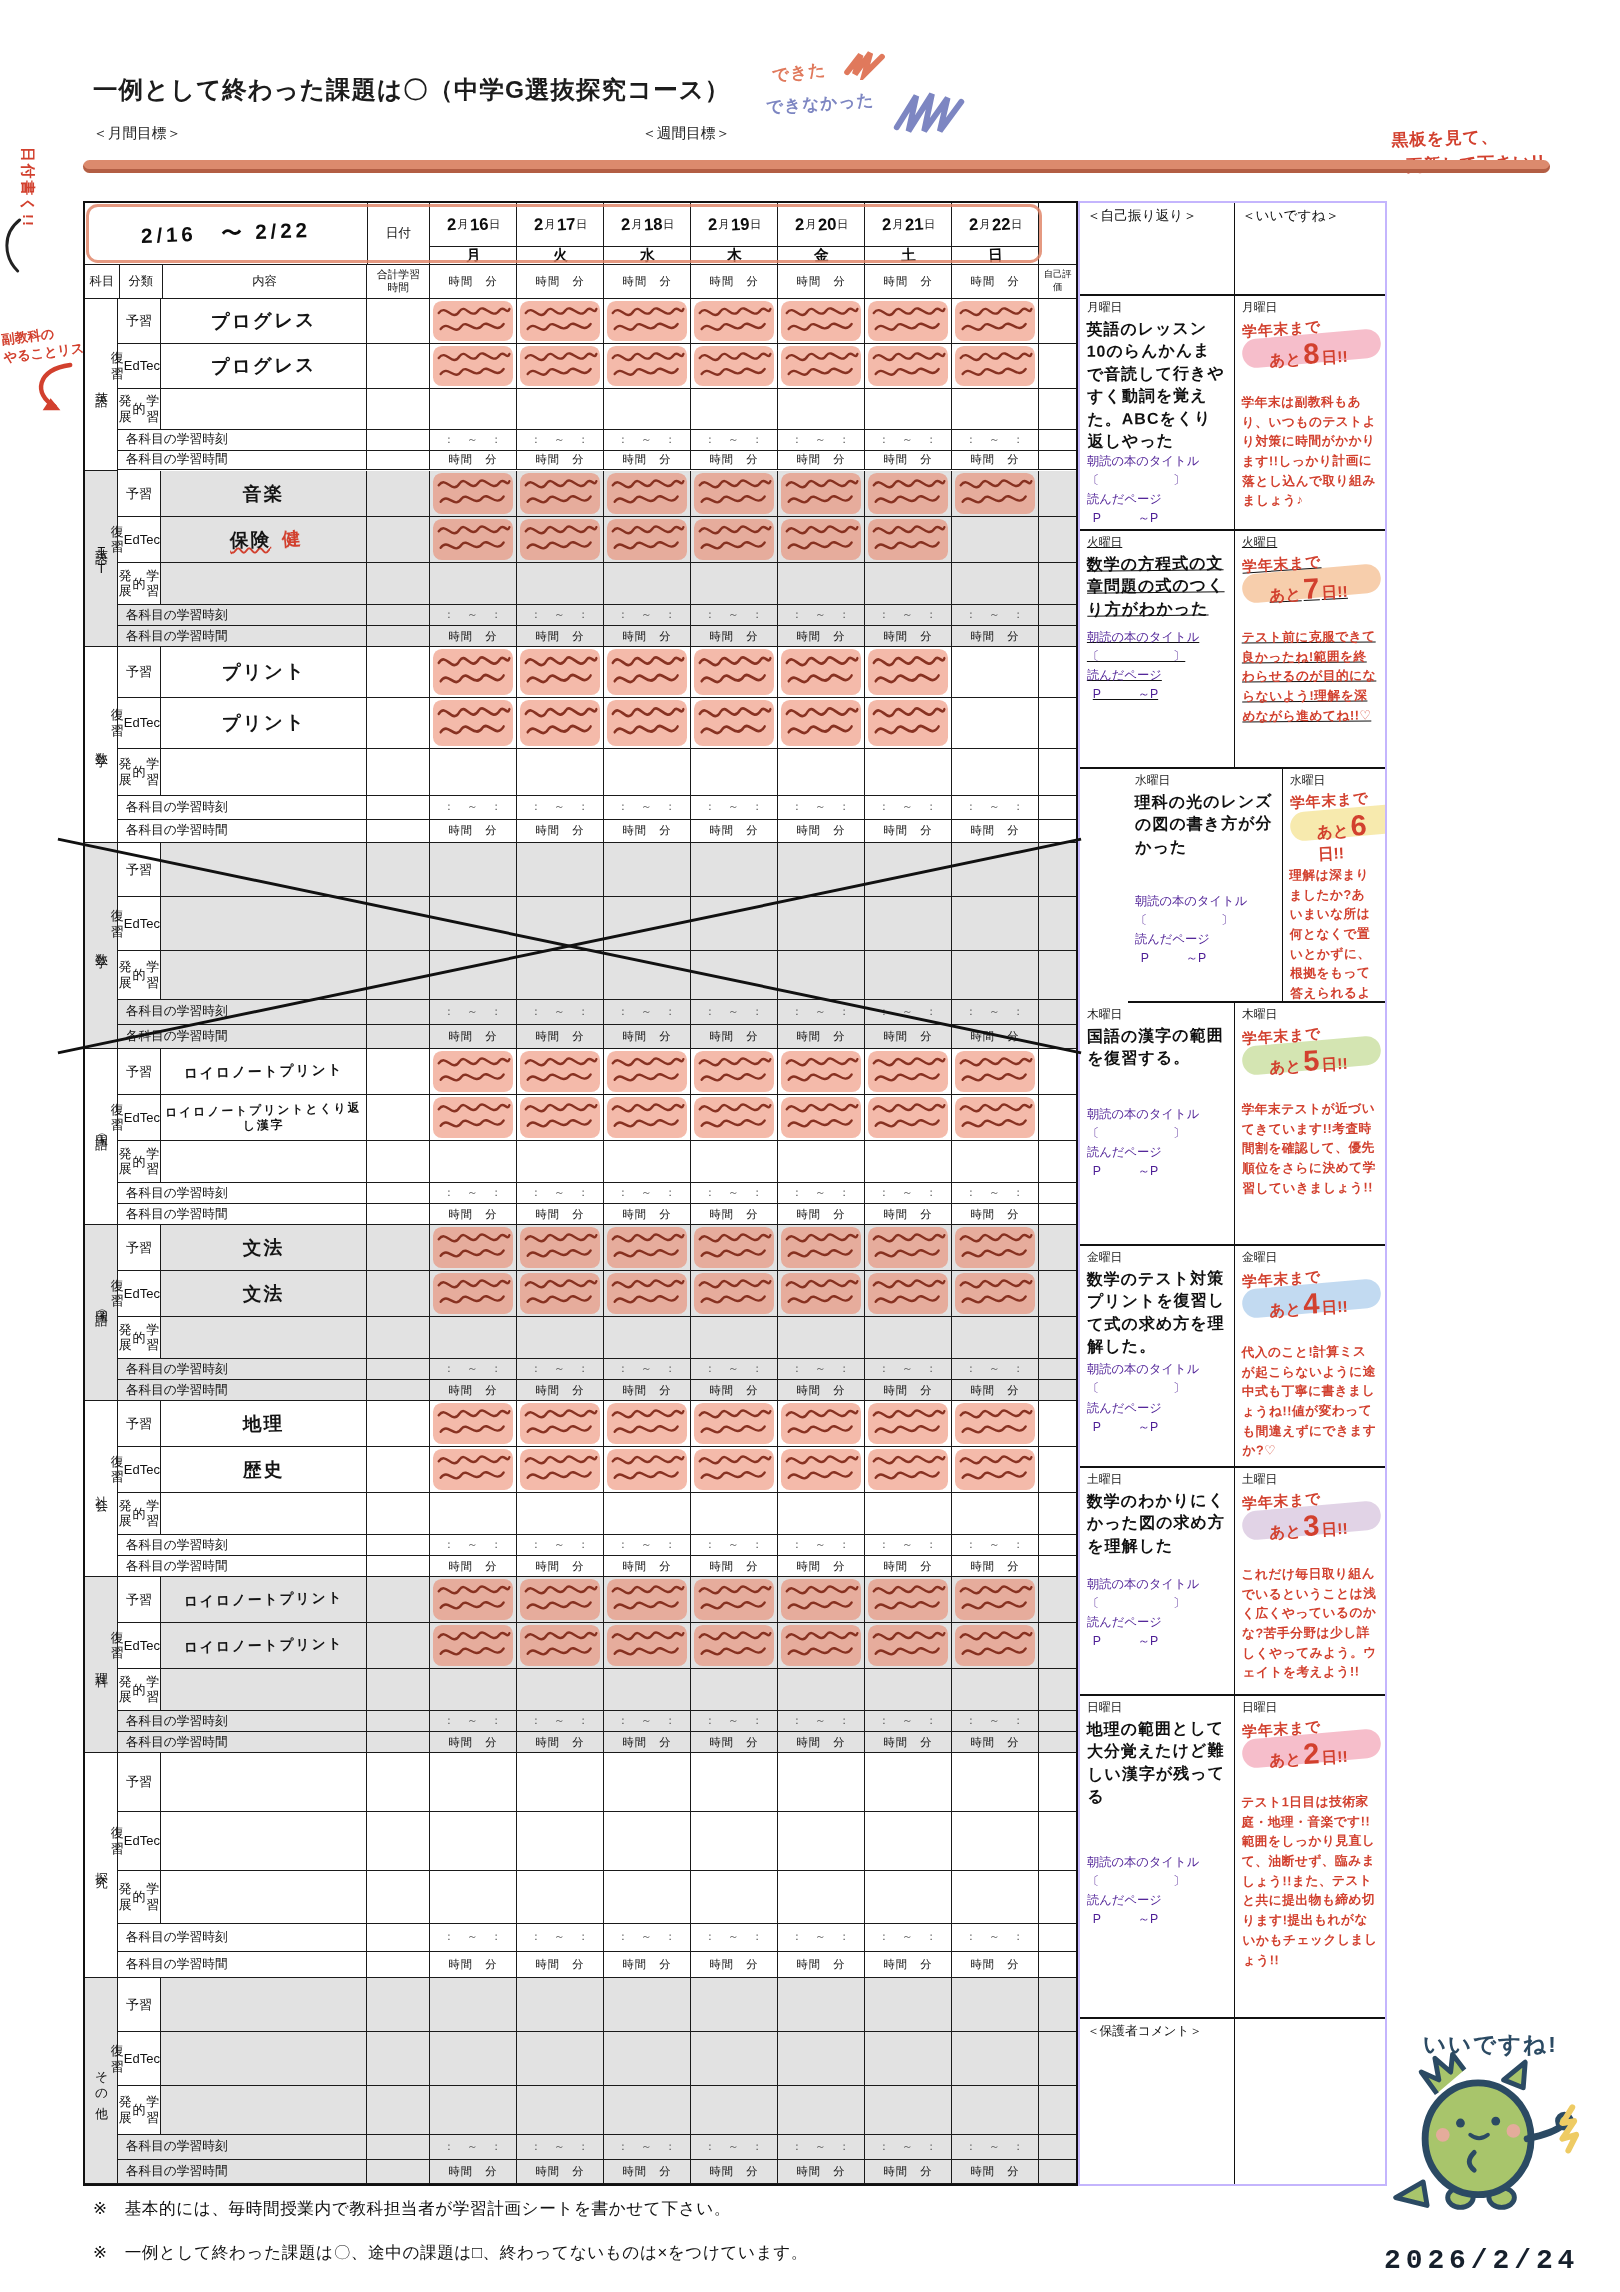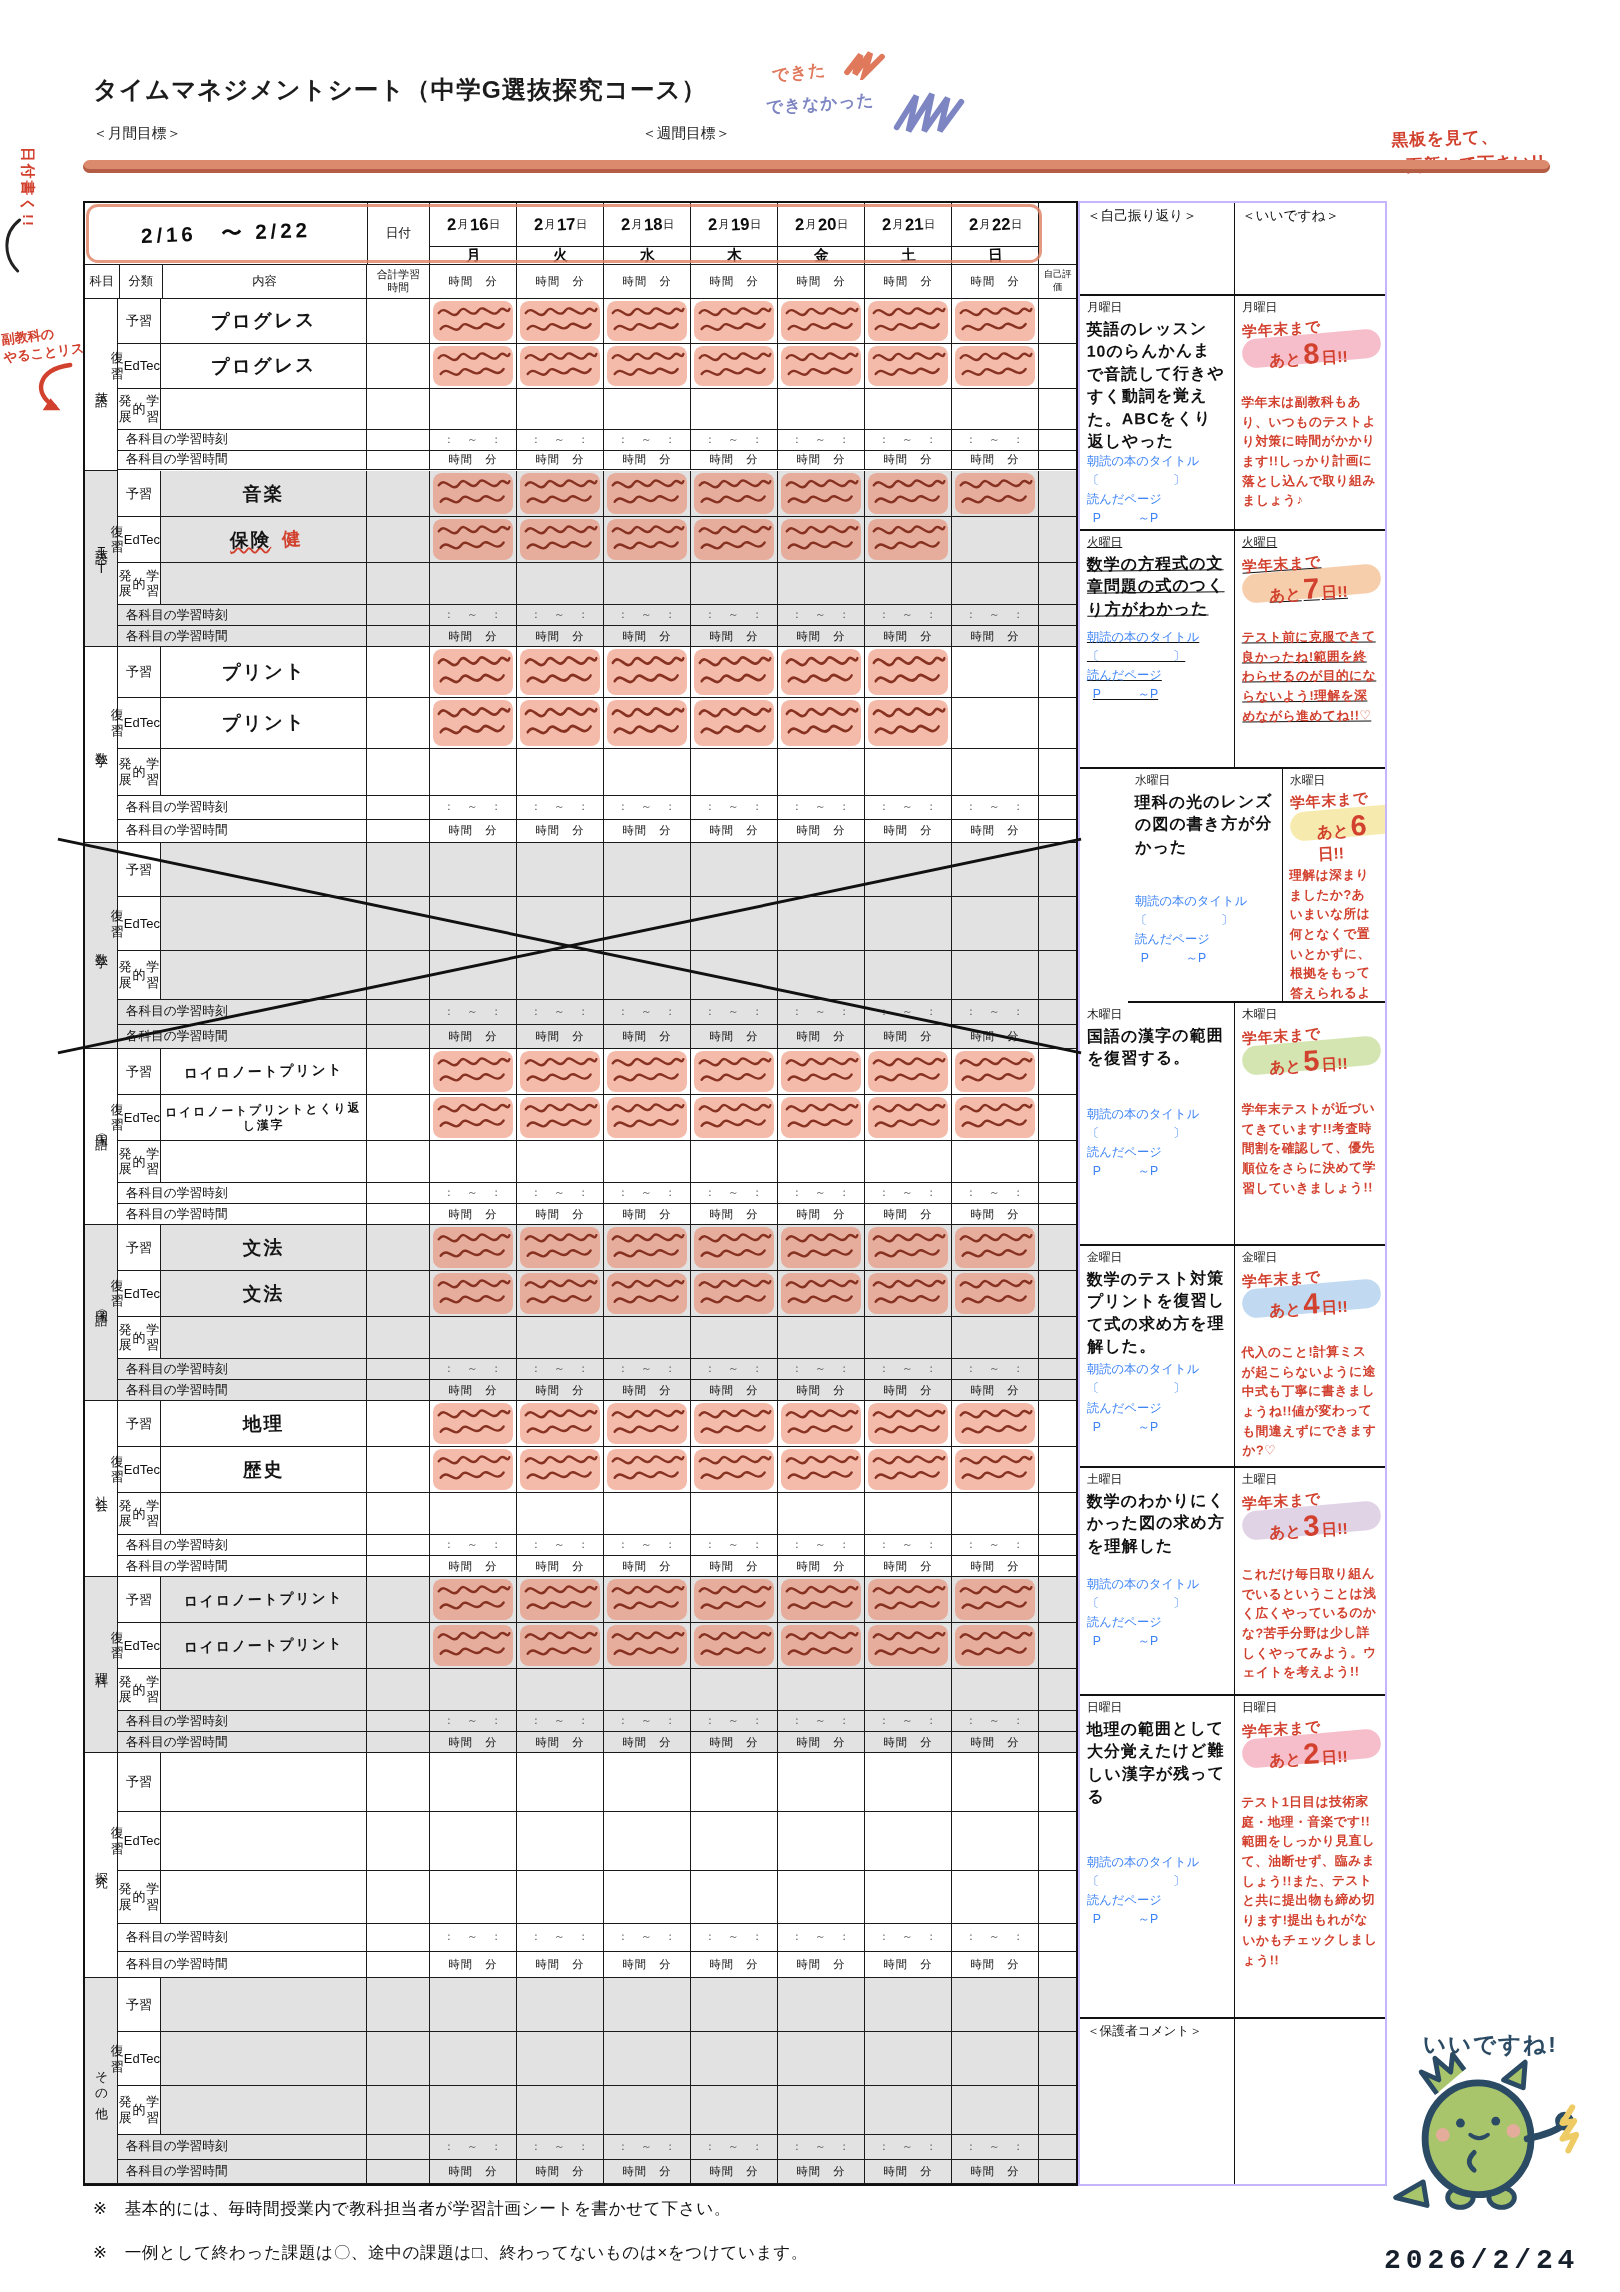--- a/index.html
+++ b/index.html
@@ -67,42 +67,42 @@
 #rtable{left:1078px;top:201px;width:309px;height:1985px;border:2px solid #c4b5fd;display:flex;flex-direction:column;background:#fff;overflow:hidden}
 .blk{display:flex;border-bottom:2px solid #111}
 .blk:last-child{border-bottom:none}
 .refl{width:155px;border-right:1px solid #111;padding:3.9px 6.9px;display:flex;flex-direction:column;background:#fff}
 .tcom{flex:1;padding:3.9px 6.9px;position:relative;background:#fff}
 .hdrblk{height:93px}
 .colhdr{font-size:13.7px;color:#111}
 .dlabel{font-size:11.8px;color:#222}
 .selfhw{font-weight:bold;font-size:16px;line-height:1.4;color:#101010;transform:rotate(-0.6deg);letter-spacing:1px;margin-top:2px}
 .sp{flex:1}
-.morn{font-size:12.3px;color:#3b82f6;line-height:1.55}
+.morn{font-size:12.3px;color:#4c1d95;line-height:1.55}
 .morn div:nth-child(4){margin-left:5.9px}
 .cd{position:relative;margin-top:2px;height:65px}
 .swash{position:absolute;left:0px;top:15.7px;width:139px;height:29px;border-radius:15.7px;transform:rotate(-5deg);opacity:.85}
 .cd1{position:relative;font-size:14.7px;color:#d2402e;font-weight:bold;transform:rotate(-4deg);letter-spacing:1px}
 .cd2{position:relative;font-size:15.7px;color:#d2402e;font-weight:bold;margin-left:27.4px;transform:rotate(-3deg)}
 .cd2 .num{font-size:29px;margin:0 2px}
 .ctext{font-size:12.7px;line-height:1.55;color:#d2402e;font-weight:bold;letter-spacing:0.5px;margin-top:9.8px;transform:rotate(-0.5deg)}
 .phead{font-size:12.7px;color:#111}
 
 
 #note1{left:93px;top:2197px;font-size:16.7px;letter-spacing:0.5px}
 #note2{left:93px;top:2241px;font-size:16.7px;letter-spacing:0.5px}
 #praise{left:1423px;top:2029px;font-size:22.5px;font-weight:bold;color:#2b4a63;letter-spacing:2px}
 #stamp{left:1384px;top:2245px;font-family:"Liberation Mono","DejaVu Sans Mono",monospace;font-weight:bold;font-size:28px;letter-spacing:4.9px;color:#16202c}
 </style>
 </head>
 <body>
 
 <div id="page">
 
-  <div id="title" class="abs">タイムマネジメントシート（中学G選抜探究コース）</div>
+  <div id="title" class="abs">一例として終わった課題は〇（中学G選抜探究コース）</div>
   <div id="done" class="abs">できた</div>
   <div id="ndone" class="abs">できなかった</div>
   <svg class="abs" style="left:839px;top:49px" width="53" height="31" viewBox="0 0 54 32">
       <path d="M8 24 L22 6 L16 26 L32 4 L26 26 L44 8" stroke="#e0795c" stroke-width="6" fill="none" stroke-linecap="round"></path>
     </svg>
   <svg class="abs" style="left:887px;top:88px" width="88" height="51" viewBox="0 0 90 52">
       <path d="M10 40 L30 8 L22 44 L46 6 L38 44 L62 10 L54 44 L76 14" stroke="#7d86c2" stroke-width="6" fill="none" stroke-linecap="round"></path>
     </svg>
   <div id="mgoal" class="abs">＜月間目標＞</div>
   <div id="wgoal" class="abs">＜週間目標＞</div>

